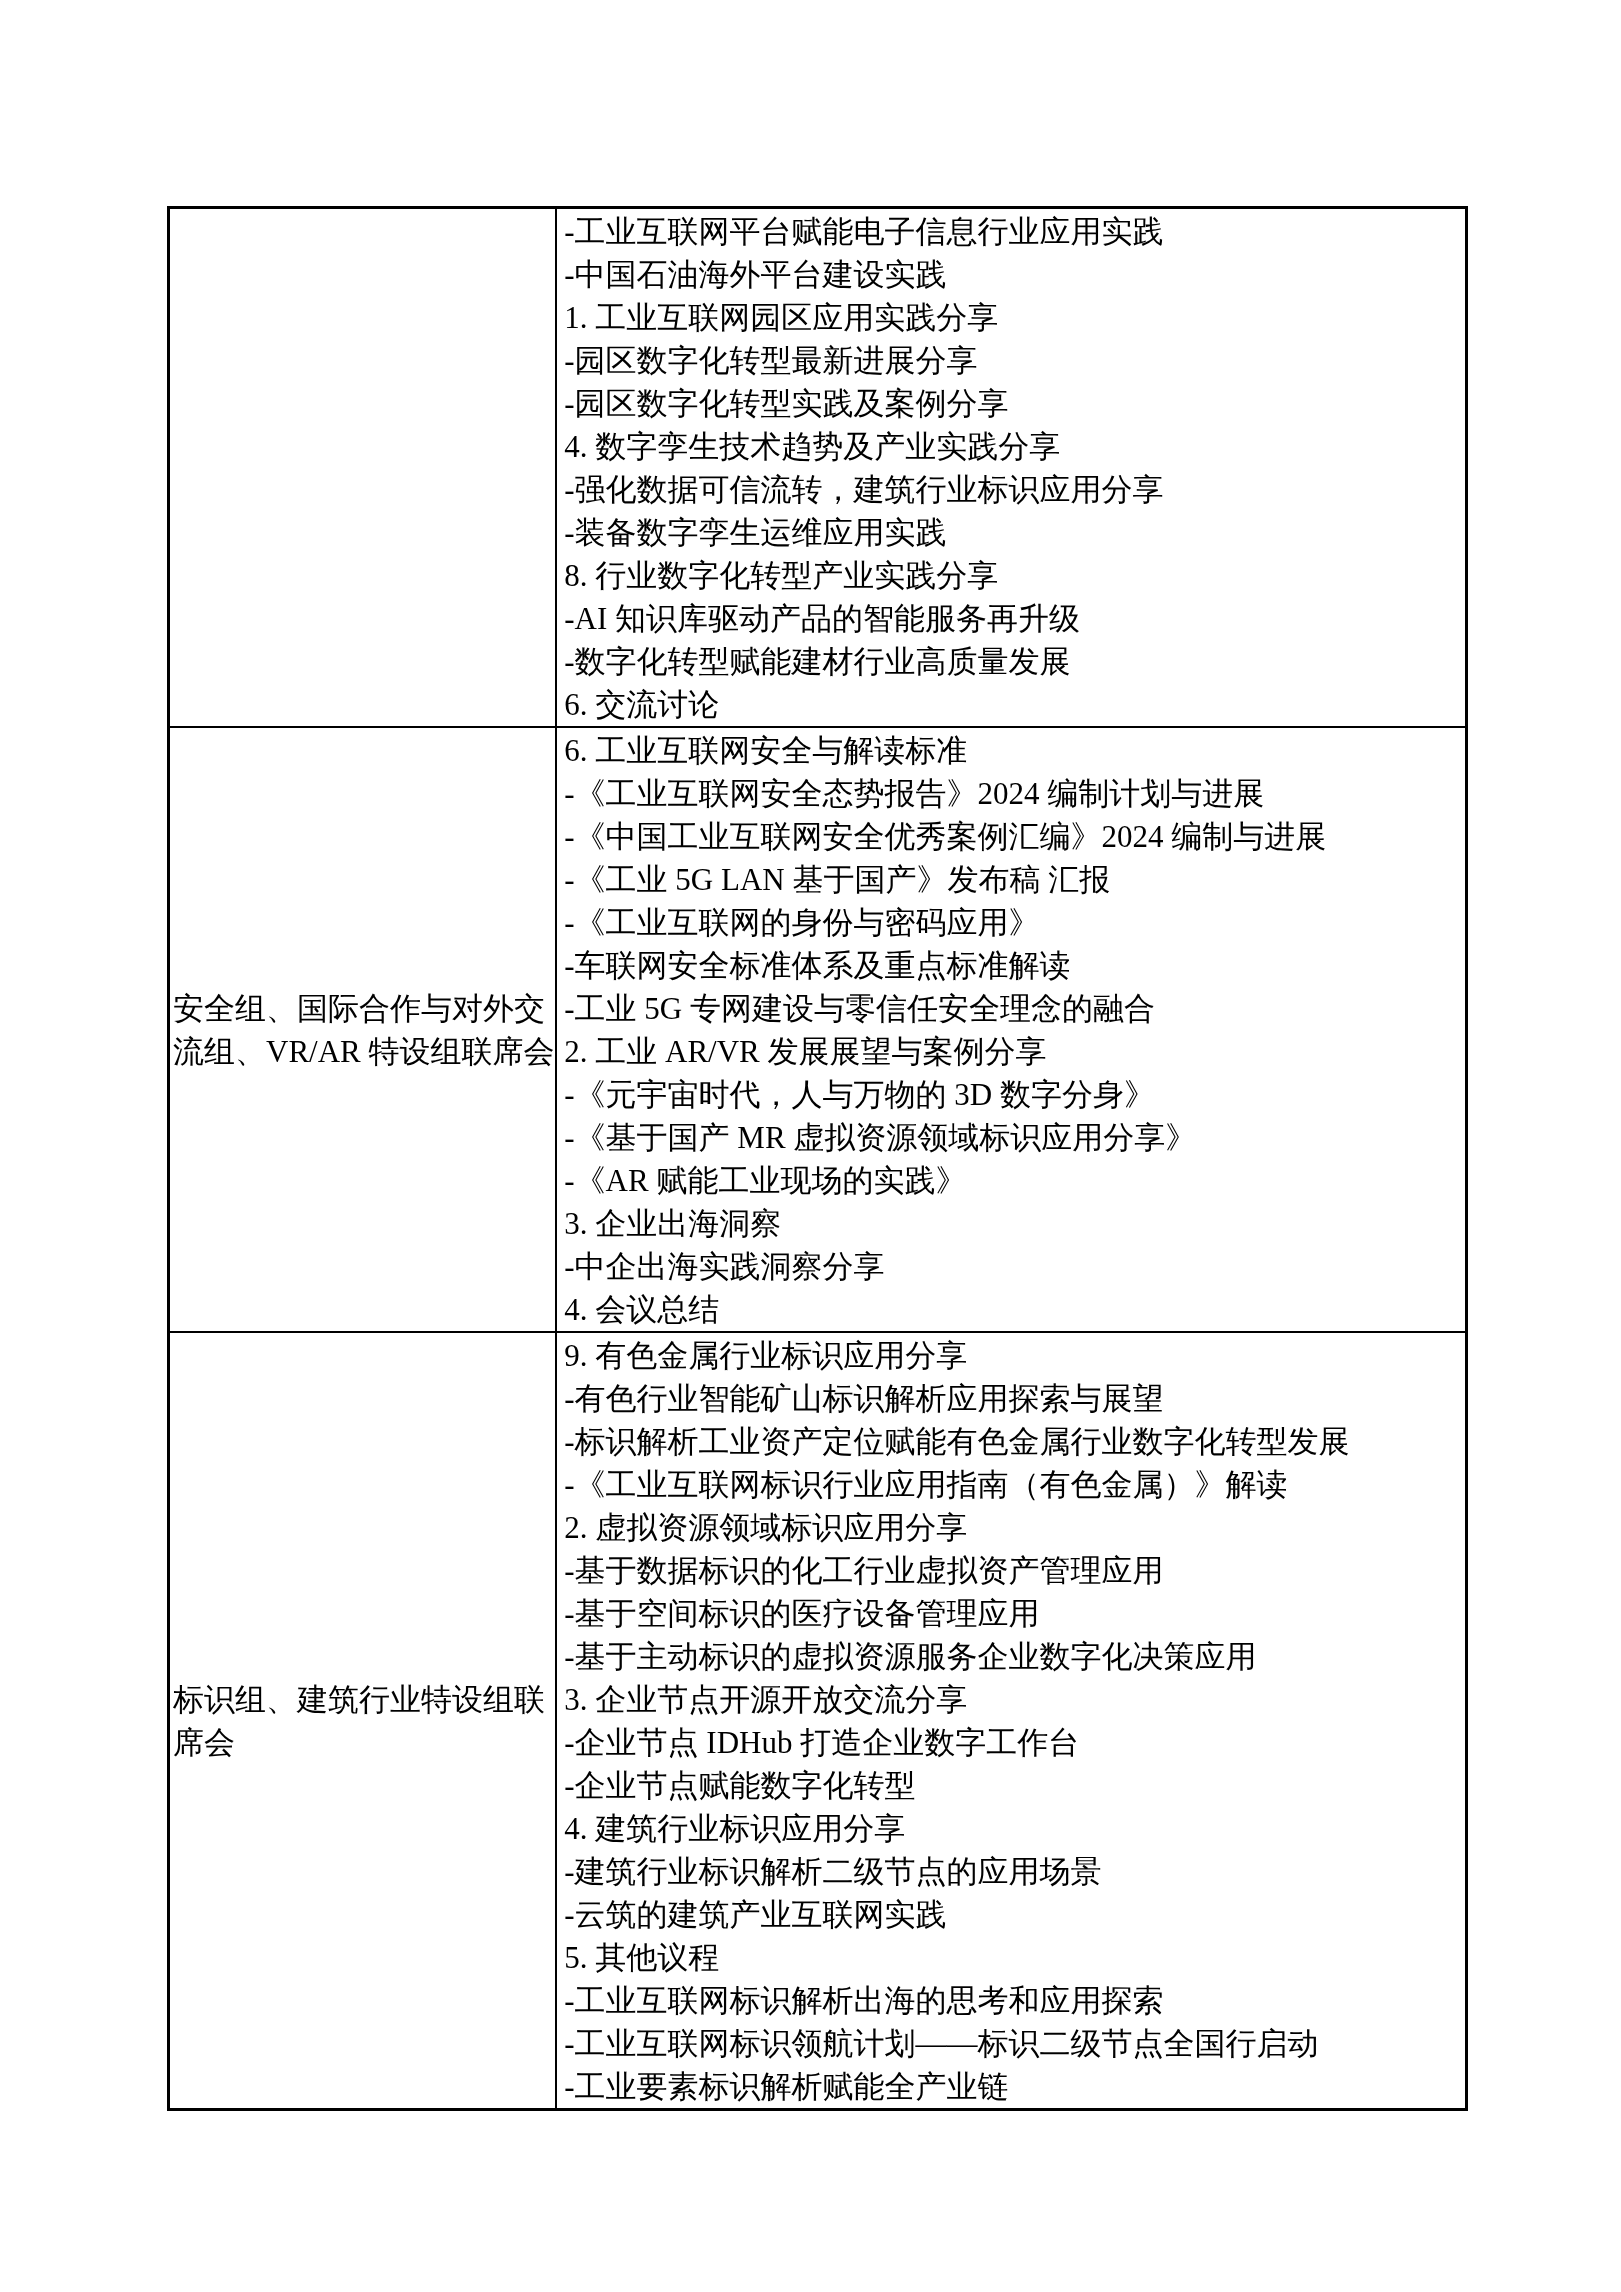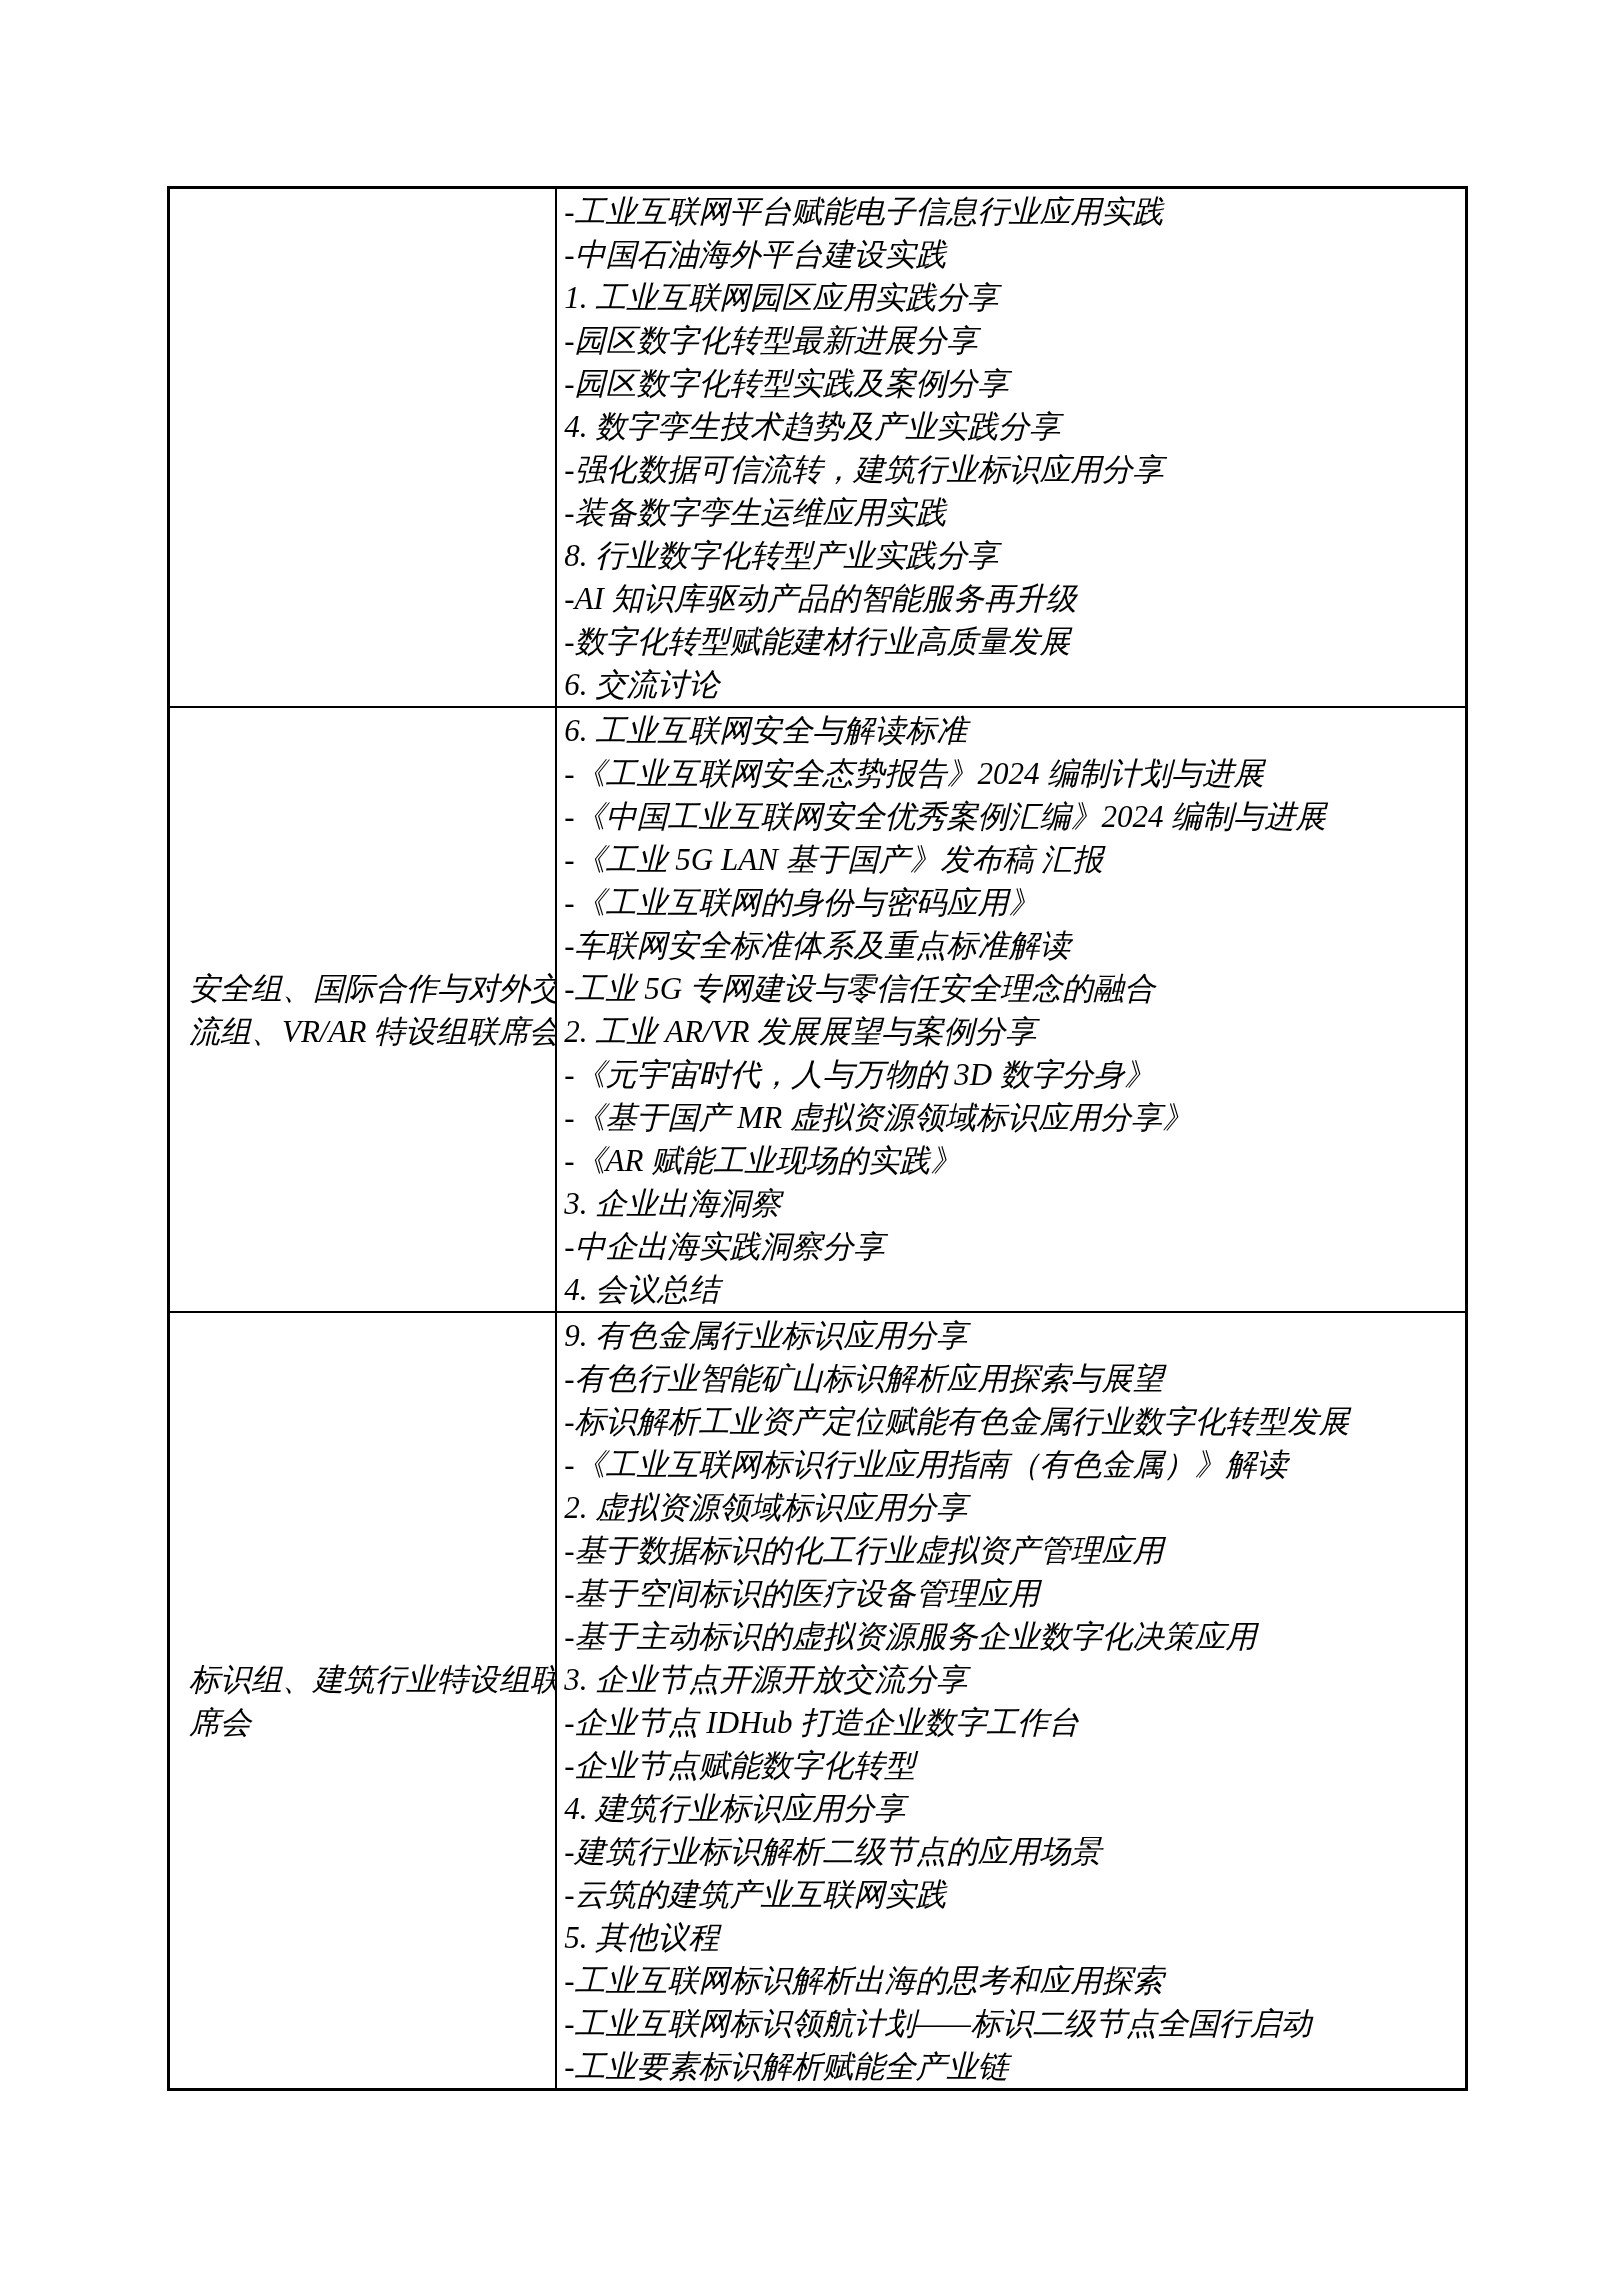--- a/index.html
+++ b/index.html
@@ -9,39 +9,38 @@
     width:1621px;
     height:2293px;
     background:#ffffff;
     overflow:hidden;
     font-family:"Liberation Serif","DejaVu Serif",serif;
     color:#000000;
   }
   table.agenda {
     position:absolute;
     left:167px;
-    top:186px;
+    top:206px;
     width:1298px;
     border-collapse:collapse;
     table-layout:fixed;
     border:3.9px solid #000000;
-    font-style:italic;
   }
   table.agenda td {
     border:2.9px solid #000000;
     padding:0;
     vertical-align:middle;
   }
   col.col-group  { width:387px; }
   col.col-agenda { width:911px; }
   tr.row-1 { height:515px; }
   tr.row-2 { height:599px; }
   tr.row-3 { height:770px; }
   .group-cell-inner {
-    padding:0 2px 0 19px;
+    padding:0 2px 0 3px;
     overflow:hidden;
   }
   .agenda-cell-inner {
     padding:1px 3.9px 0 7.8px;
     overflow:hidden;
   }
   .line {
     font-size:31px;
     line-height:43px;
     white-space:nowrap;

